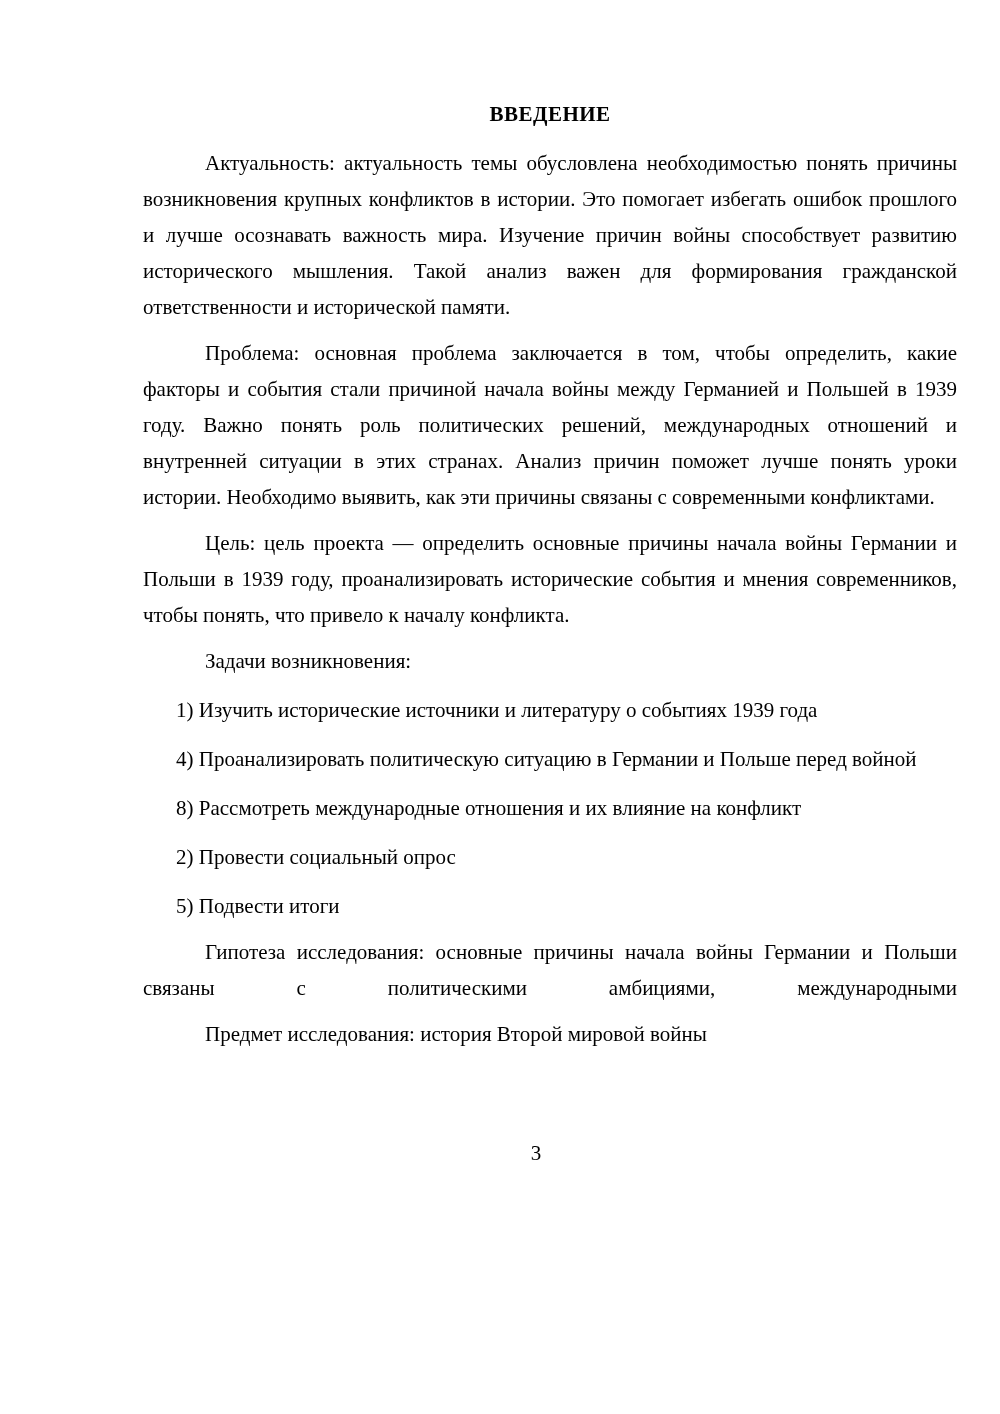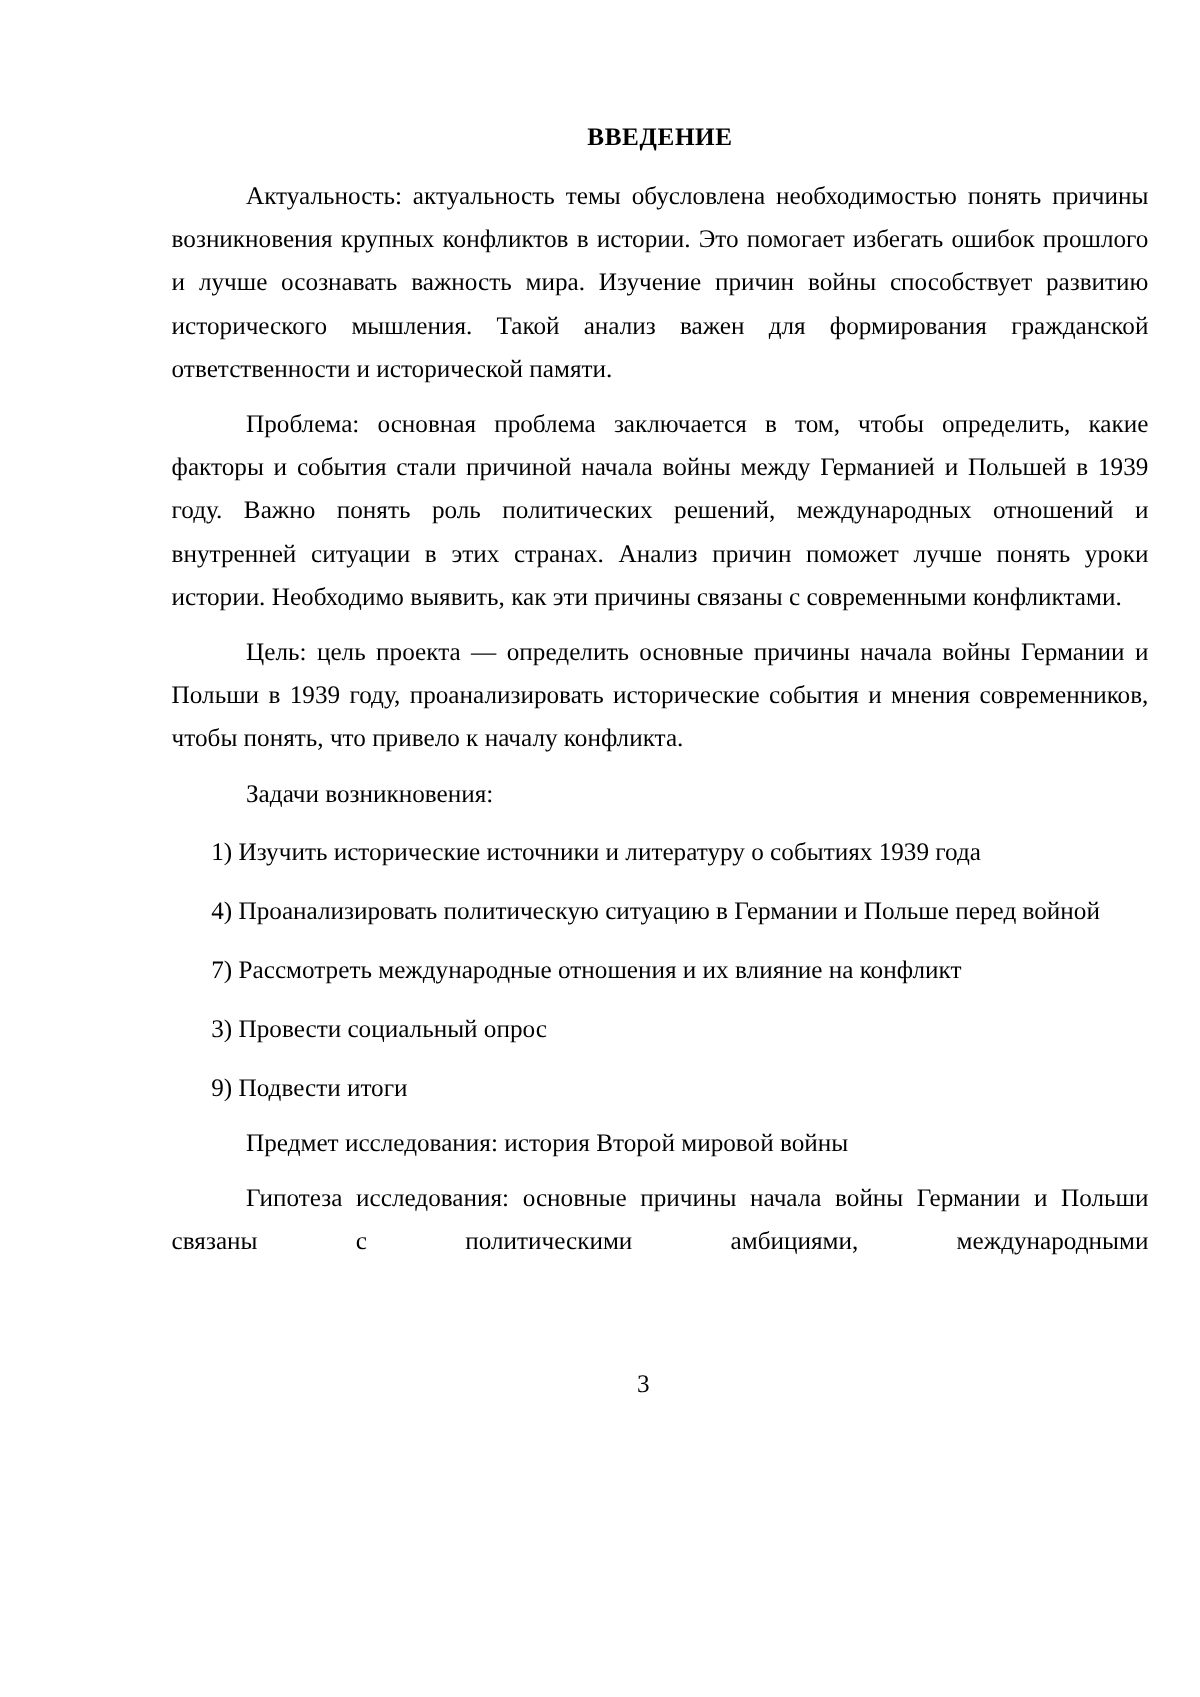--- a/index.html
+++ b/index.html
@@ -62,26 +62,26 @@
   <p class="para">Проблема: основная проблема заключается в том, чтобы определить, какие факторы и события стали причиной начала войны между Германией и Польшей в 1939 году. Важно понять роль политических решений, международных отношений и внутренней ситуации в этих странах. Анализ причин поможет лучше понять уроки истории. Необходимо выявить, как эти причины связаны с современными конфликтами.</p>
 
   <p class="para">Цель: цель проекта — определить основные причины начала войны Германии и Польши в 1939 году, проанализировать исторические события и мнения современников, чтобы понять, что привело к началу конфликта.</p>
 
   <p class="para">Задачи возникновения:</p>
 
   <p class="list-item">1) Изучить исторические источники и литературу о событиях 1939 года</p>
 
   <p class="list-item">4) Проанализировать политическую ситуацию в Германии и Польше перед войной</p>
 
-  <p class="list-item">7) Рассмотреть международные отношения и их влияние на конфликт</p>
+  <p class="list-item">8) Рассмотреть международные отношения и их влияние на конфликт</p>
 
-  <p class="list-item">3) Провести социальный опрос</p>
+  <p class="list-item">2) Провести социальный опрос</p>
 
-  <p class="list-item">9) Подвести итоги</p>
+  <p class="list-item">5) Подвести итоги</p>
 
 
+  <p class="para continued">Гипотеза исследования: основные причины начала войны Германии и Польши связаны с политическими амбициями, международными</p>
+
   <p class="para">Предмет исследования: история Второй мировой войны</p>
-
-  <p class="para continued">Гипотеза исследования: основные причины начала войны Германии и Польши связаны с политическими амбициями, международными</p>
 
   <div class="page-number">3</div>
 
 </div>
 
 </body></html>

